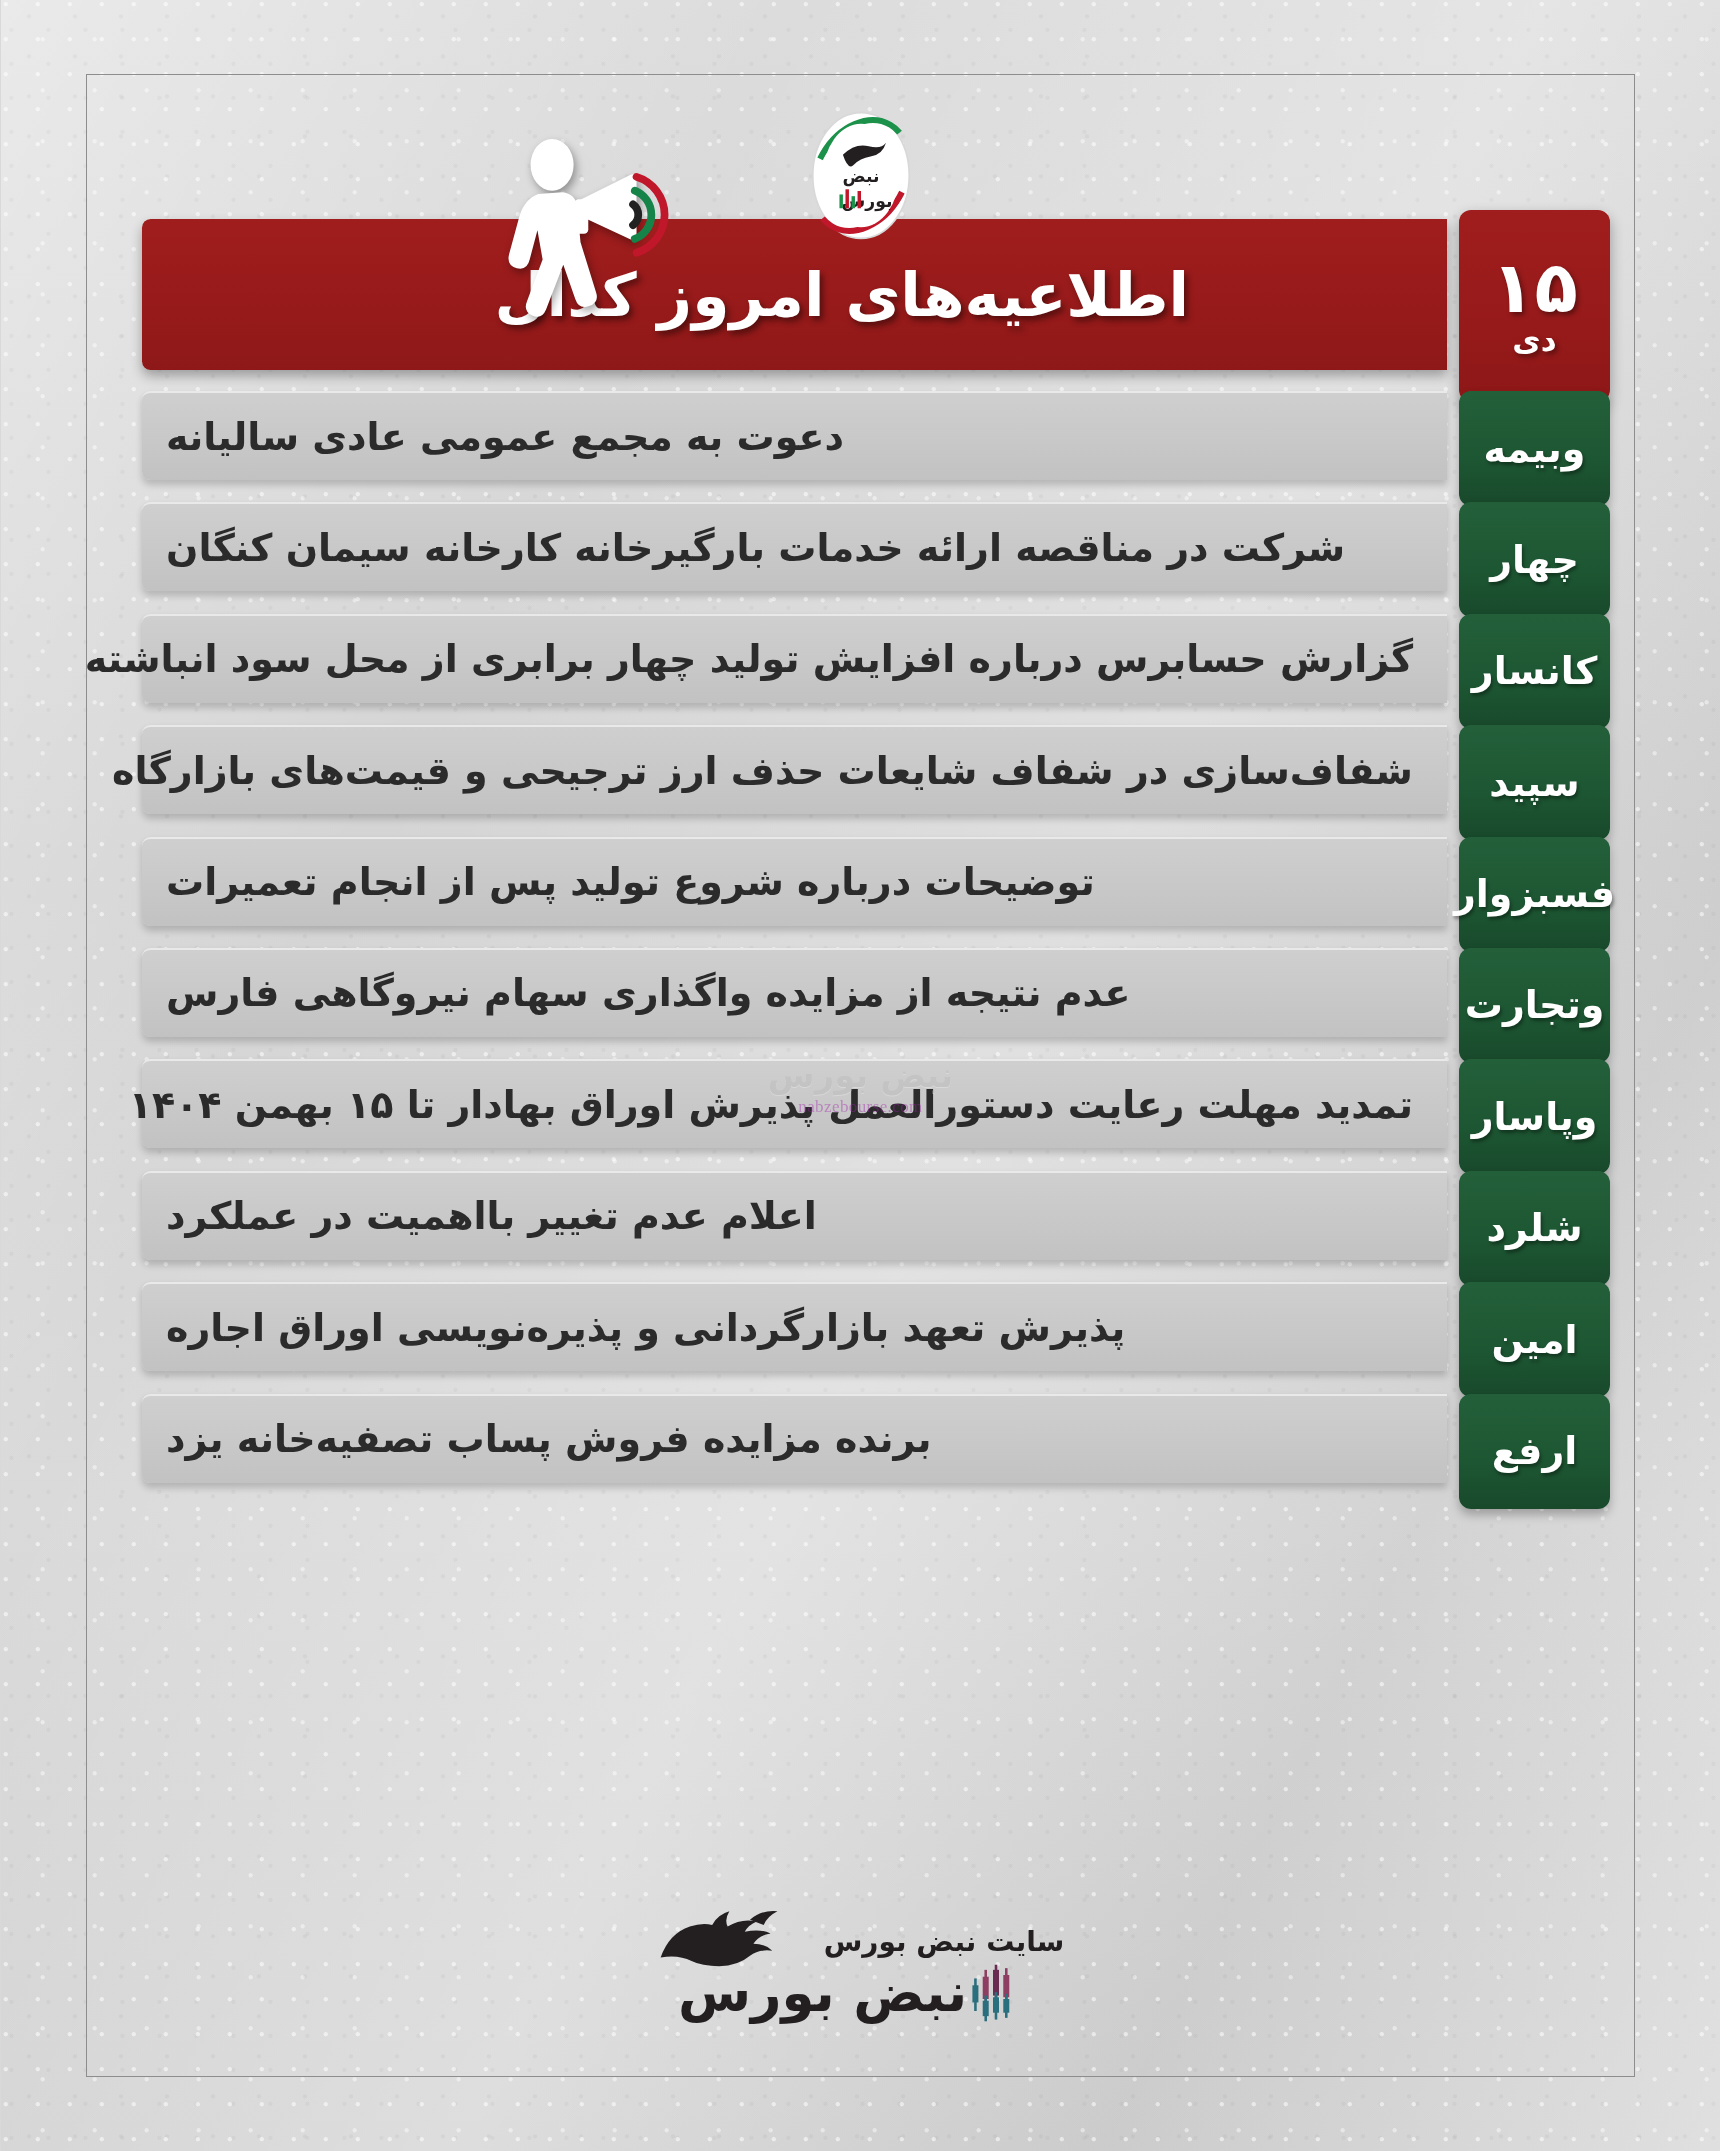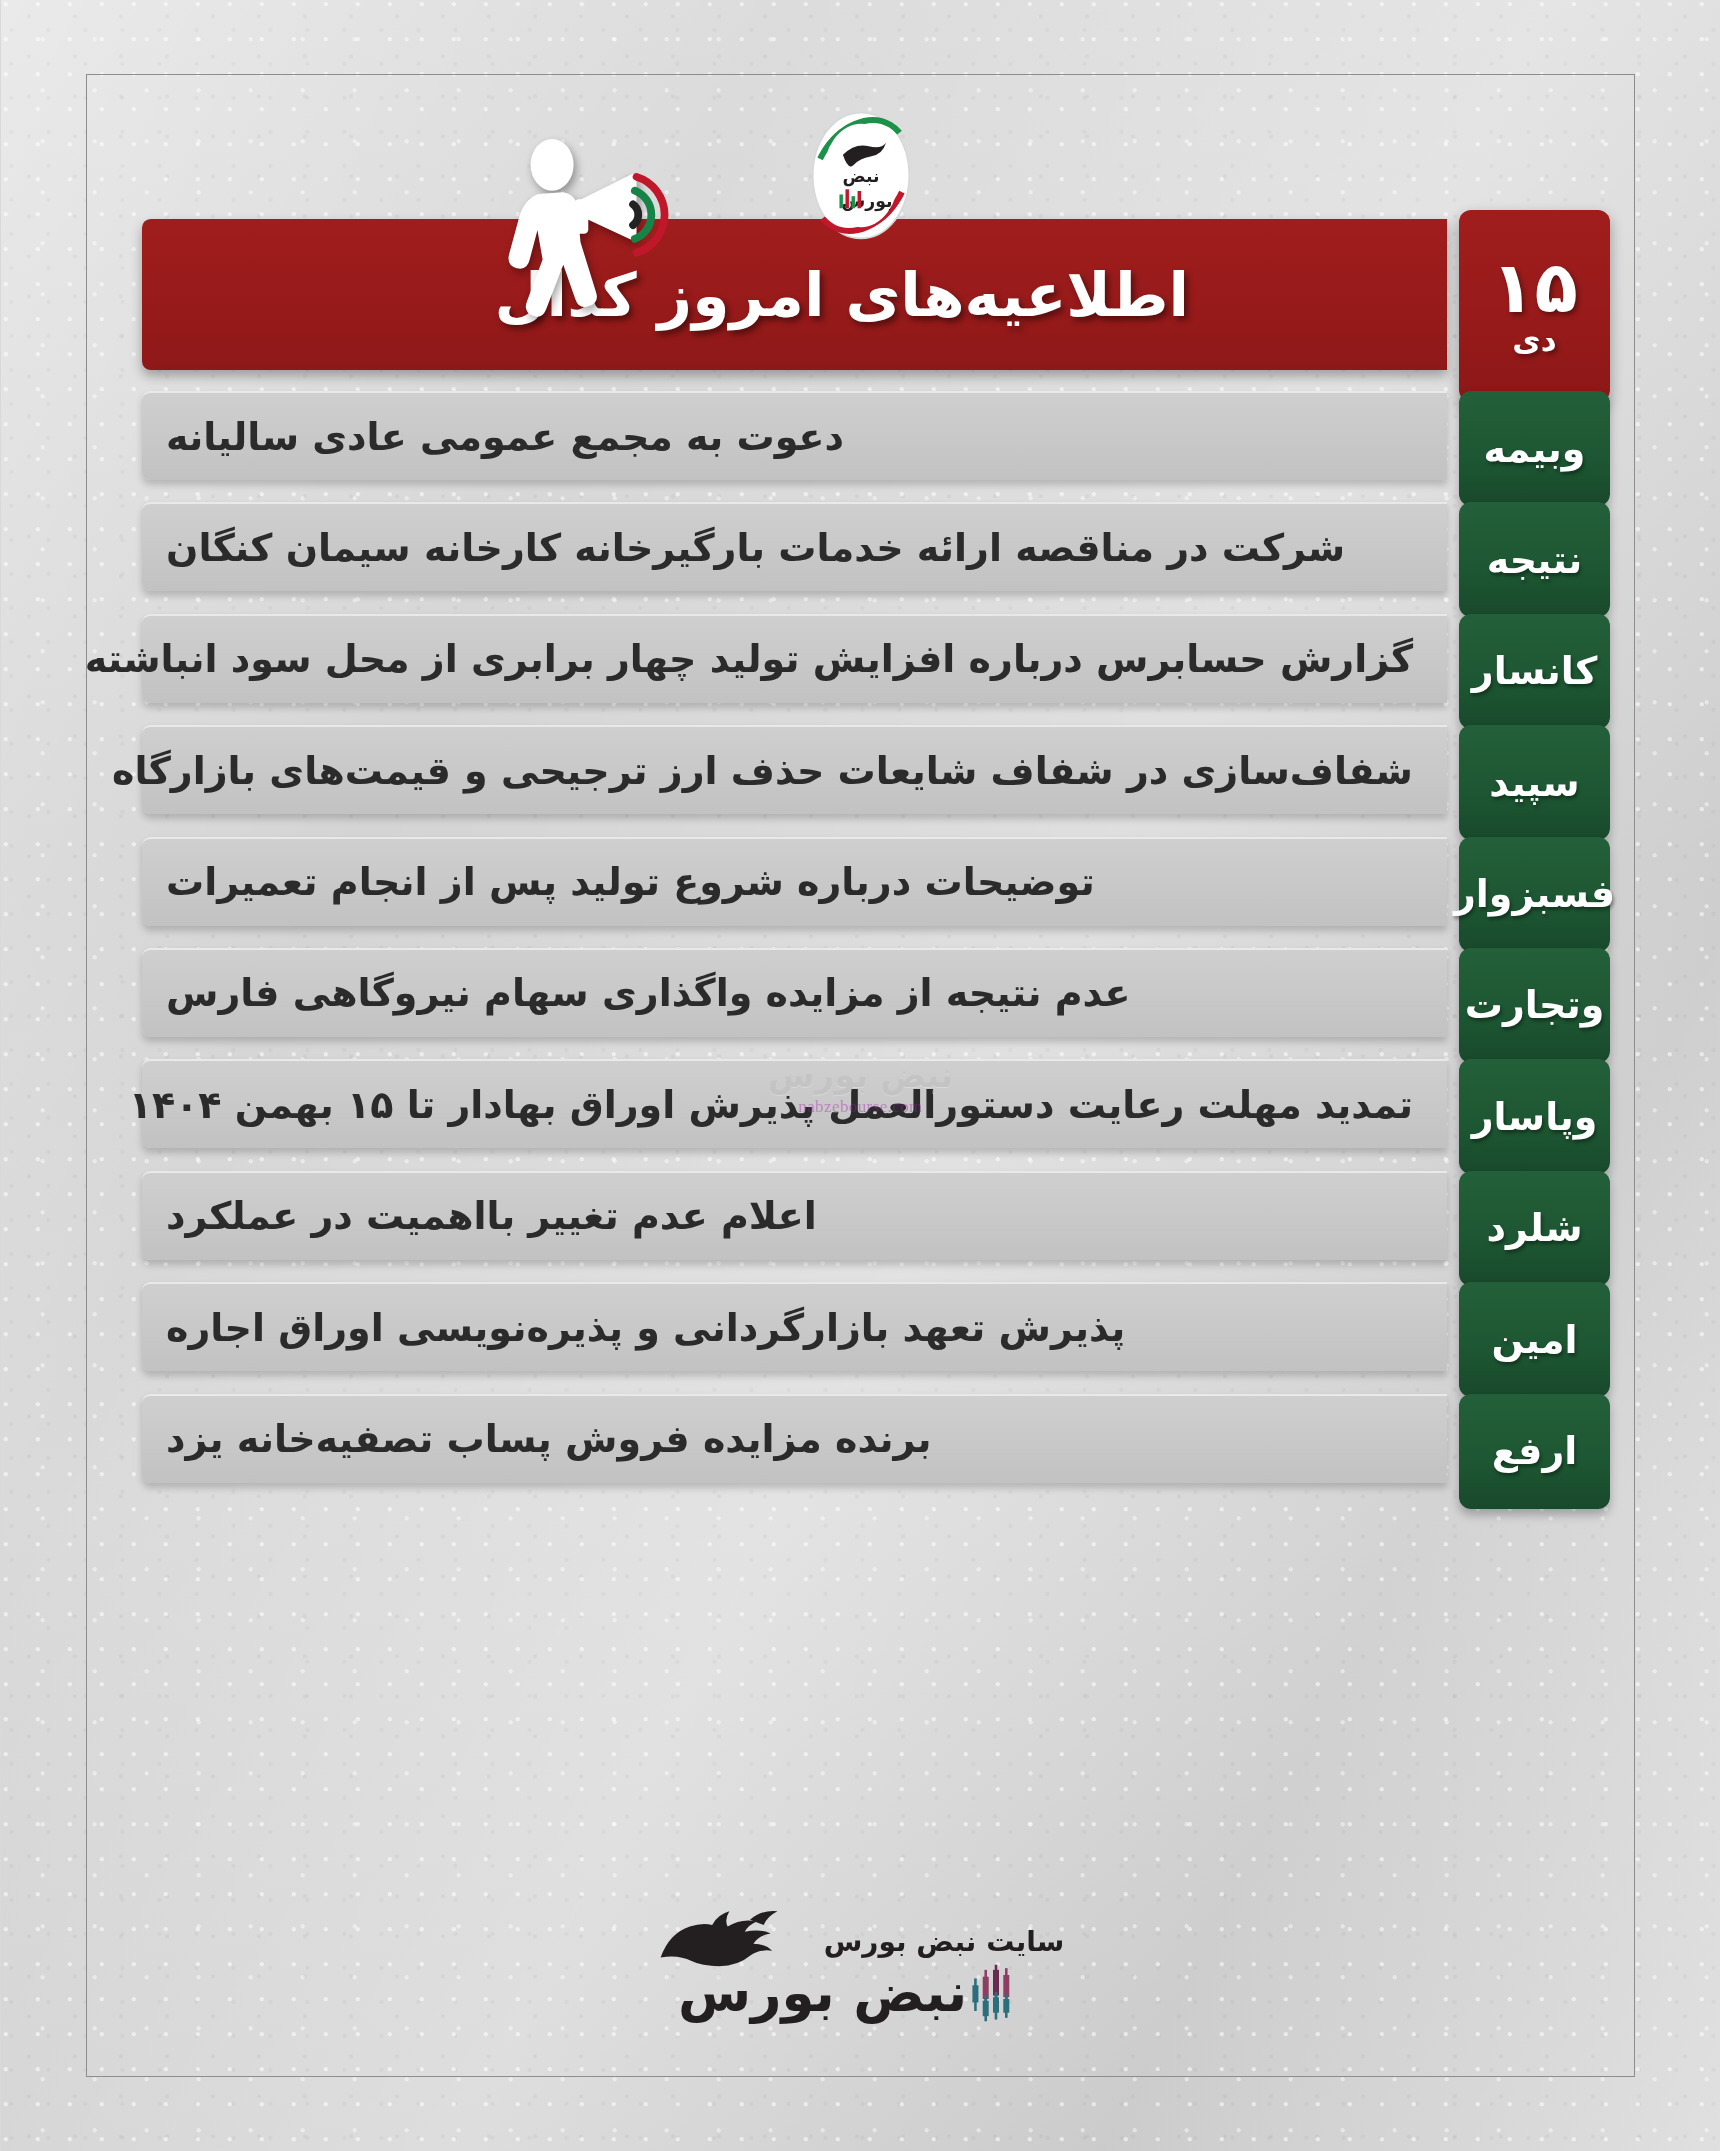--- a/index.html
+++ b/index.html
@@ -186,21 +186,21 @@
     <div class="row-tag">
       <span class="row-tag-text">وبیمه</span>
     </div>
   </div>
 
   <div class="row">
     <div class="row-desc">
       <span class="row-desc-text">شرکت در مناقصه ارائه خدمات بارگیرخانه کارخانه سیمان کنگان</span>
     </div>
     <div class="row-tag">
-      <span class="row-tag-text">نتیجه</span>
+      <span class="row-tag-text">چهار</span>
     </div>
   </div>
 
   <div class="row">
     <div class="row-desc">
       <span class="row-desc-text">گزارش حسابرس درباره افزایش تولید چهار برابری از محل سود انباشته</span>
     </div>
     <div class="row-tag">
       <span class="row-tag-text">کانسار</span>
     </div>

